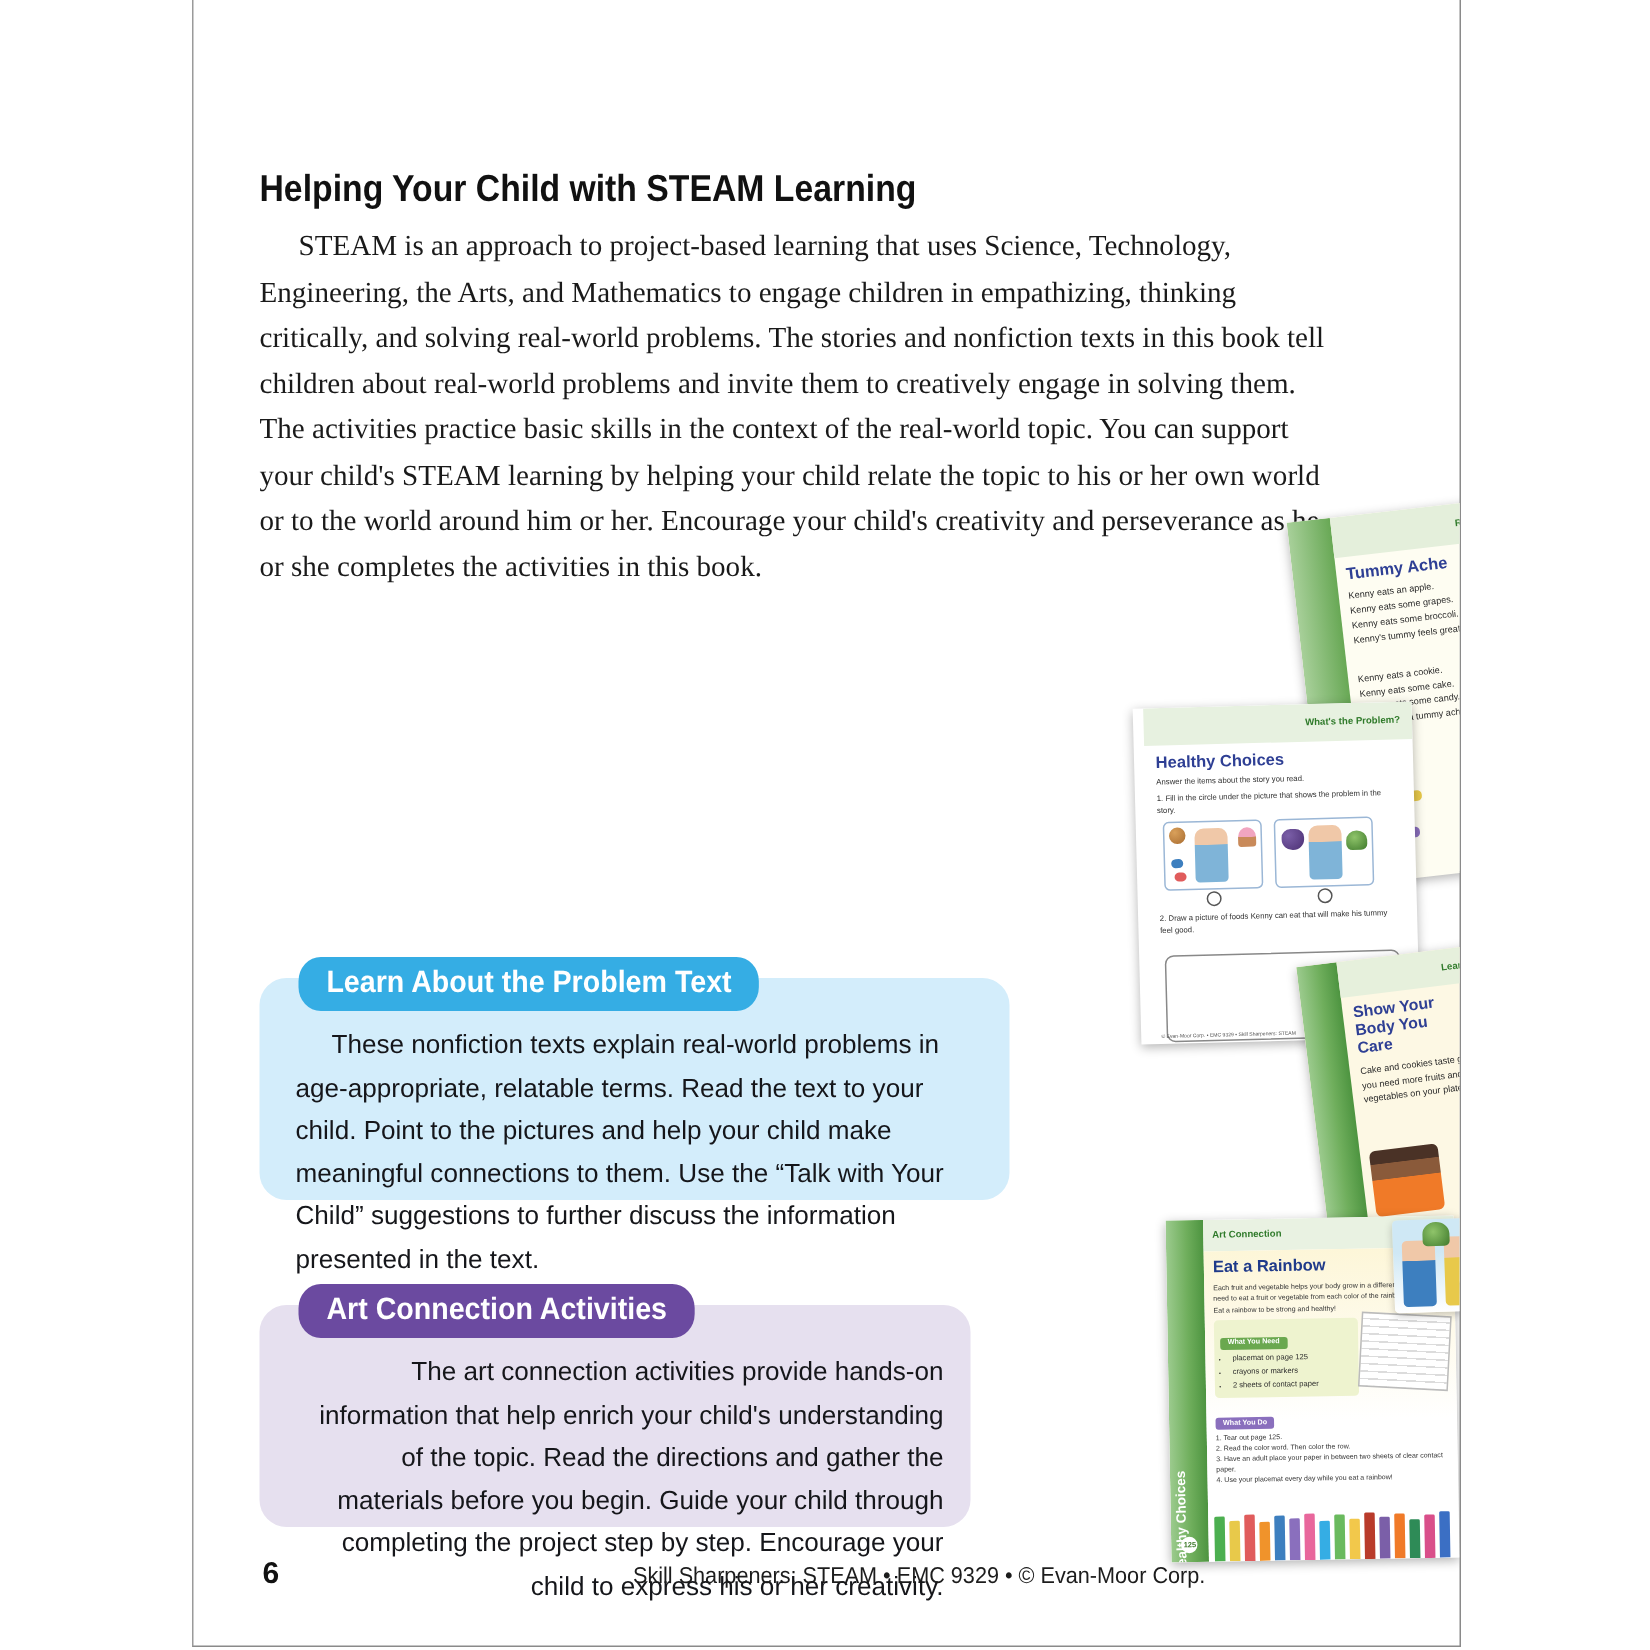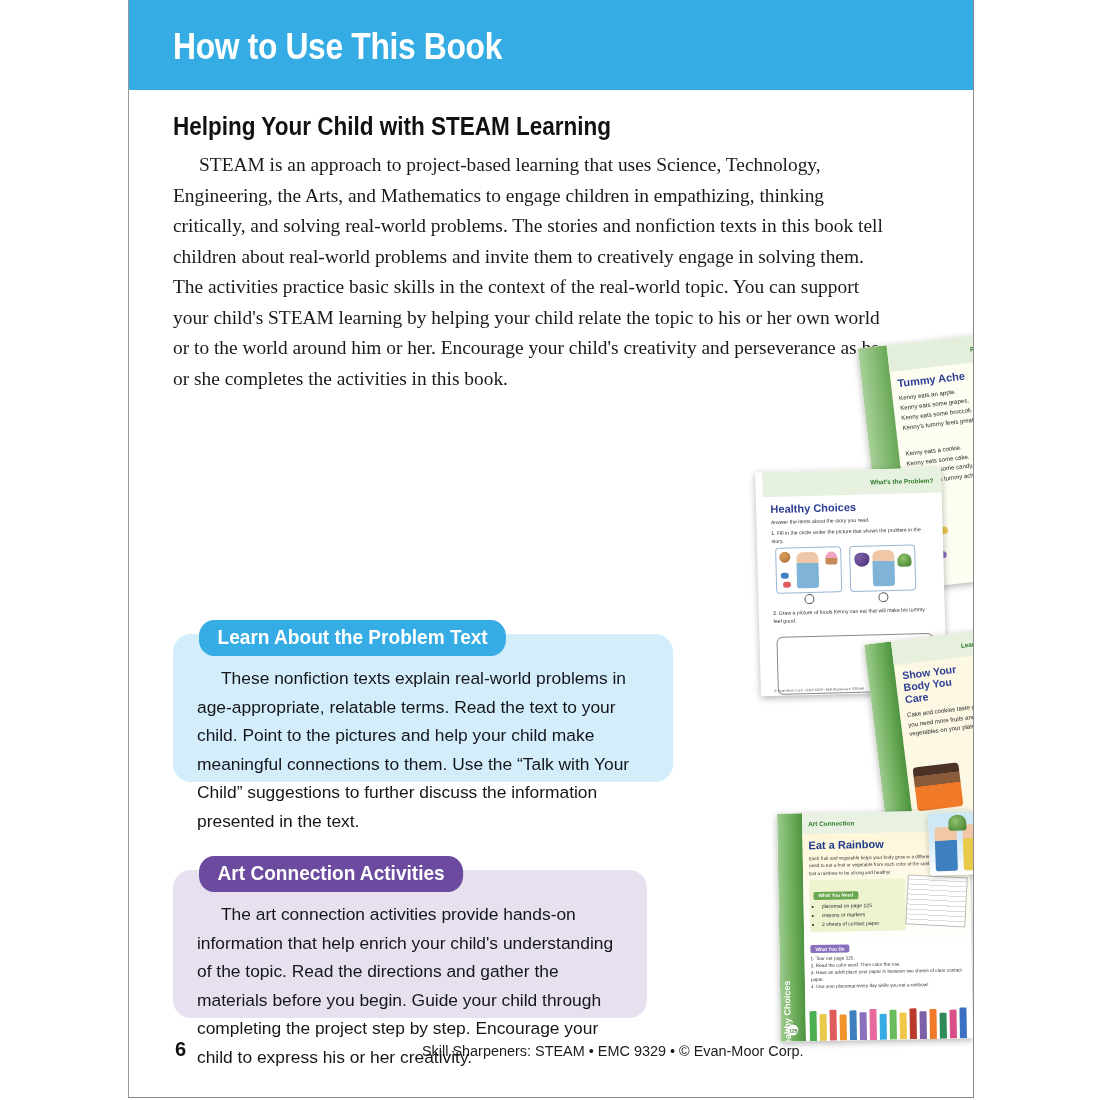--- a/index.html
+++ b/index.html
@@ -92,23 +92,23 @@
     font-size:17.4px;
     line-height:28.6px;
     color:#15161a;
     text-indent:24px;
     font-family:"Liberation Sans", sans-serif;
   }
   #callout-0{ left:44px; top:382px; width:486px; height:104px; background:#fbe5d0; }
   #callout-0 .callout-pill{ background:#f28c2e; }
   #callout-1{ left:44px; top:528px; width:474px; height:104px; background:#e2f0d9; }
   #callout-1 .callout-pill{ background:#45a93e; }
-  #callout-2{ left:44px; top:634px; width:500px; height:148px; background:#d3edfb; }
+  #callout-2{ left:44px; top:652px; width:500px; height:148px; background:#d3edfb; }
   #callout-2 .callout-pill{ background:#35ade4; }
-  #callout-3{ left:44px; top:870px; width:474px; height:148px; background:#e6e0ef; }
+  #callout-3{ left:44px; top:870px; width:474px; height:148px; background:#e6e0ef;text-align:right; }
   #callout-3 .callout-pill{ background:#6b4aa0; }
 
   
   #footer-page-number{
     position:absolute;
     left:46px; top:1038px;
     font-size:20px;
     font-weight:bold;
     color:#111;
     font-family:"Liberation Sans", sans-serif;
@@ -282,23 +282,20 @@
     border-left:3.5px solid transparent;
     border-right:3.5px solid transparent;
     border-bottom:6px solid inherit;
   }
 </style>
 </head>
 <body>
 
 <div id="page">
 
-  <div id="header-banner">
-    <div id="header-title">How to Use This Book</div>
-  </div>
 
   <div id="intro-wrap">
     <h2 id="intro-heading">Helping Your Child with STEAM Learning</h2>
     <p id="intro-paragraph">STEAM is an approach to project-based learning that uses Science, Technology, Engineering, the Arts, and Mathematics to engage children in empathizing, thinking critically, and solving real-world problems. The stories and nonfiction texts in this book tell children about real-world problems and invite them to creatively engage in solving them. The activities practice basic skills in the context of the real-world topic. You can support your child's STEAM learning by helping your child relate the topic to his or her own world or to the world around him or her. Encourage your child's creativity and perseverance as he or she completes the activities in this book.</p>
   </div>
 
 
 
   <div class="callout" id="callout-2">
     <div class="callout-pill">Learn About the Problem Text</div>

